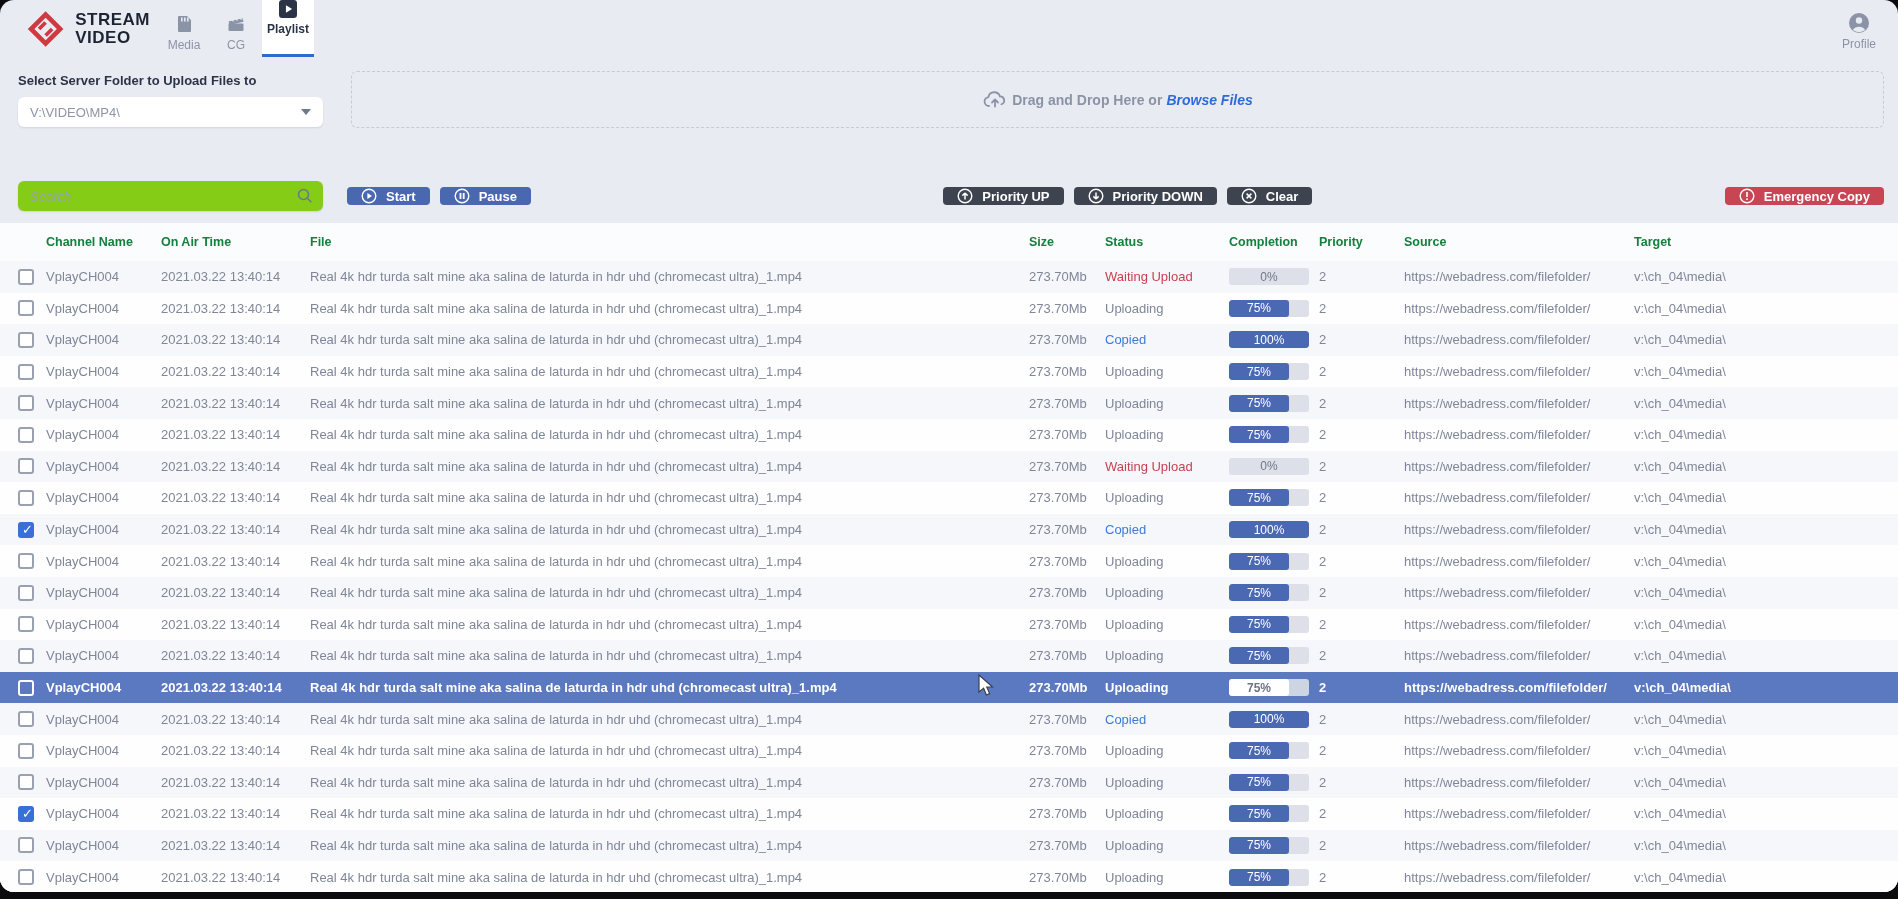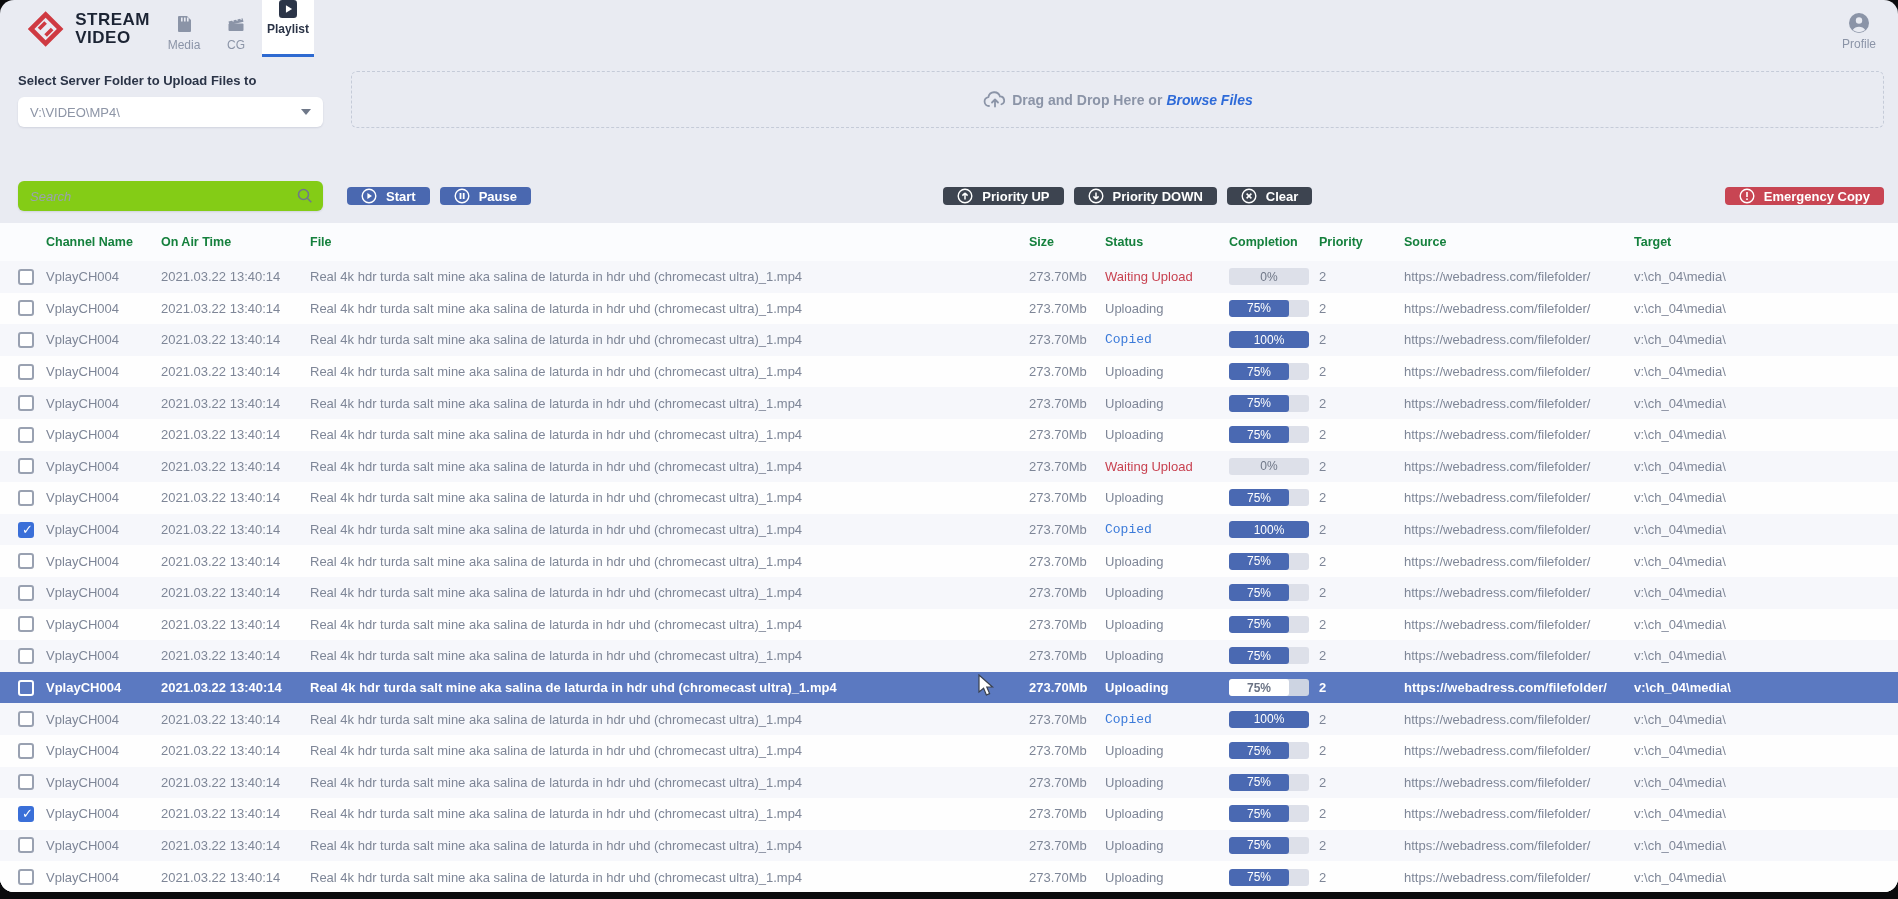--- a/index.html
+++ b/index.html
@@ -60,21 +60,21 @@
     align-items:center; padding:0 14px 0 18px; }
   .thead { height:38px; font-size:12.5px; font-weight:bold; color:#15803d; background:#fbfcfe; }
   .row { height:31.6px; font-size:13px; color:#7e8697; cursor:default; }
   .row.odd { background:#f6f7fb; } .row.even { background:#fefefe; }
   .cell { white-space:nowrap; overflow:hidden; text-overflow:clip; padding-right:8px; }
   .checkbox { width:16px; height:16px; border:2px solid #99a1b1; border-radius:3px;
     background:#fff; position:relative; cursor:pointer; }
   .checkbox.checked { background:#3a6fd8; border-color:#3a6fd8; }
   .checkbox.checked::after { content:"\2713"; position:absolute; left:2px; top:-2px;
     color:#fff; font-size:13px; font-weight:bold; }
-  .status.waiting { color:#c84150; } .status.copied { color:#3b7ad9;font-family:Liberation Mono, monospace; } .status.uploading { color:#7e8697; }
+  .status.waiting { color:#c84150; } .status.copied { color:#3b7ad9; } .status.uploading { color:#7e8697; }
   .bar { width:80px; height:17px; border-radius:3px; background:#dde0e9; overflow:hidden; }
   .fill { height:100%; background:#4a69b2; border-radius:3px; display:flex; align-items:center;
     justify-content:center; font-size:12px; color:#fff; }
   .bar.zero .fill { background:transparent; color:#6f7787; }
 
   .row.selected { background:#5b79c1; color:#fff; font-weight:bold; }
   .row.selected .cell, .row.selected .status { color:#fff; }
   .row.selected .checkbox { background:transparent; border-color:#fff; }
   .row.selected .bar { background:#cdd4e2; }
   .row.selected .fill { background:#fff; color:#6b7384; }

